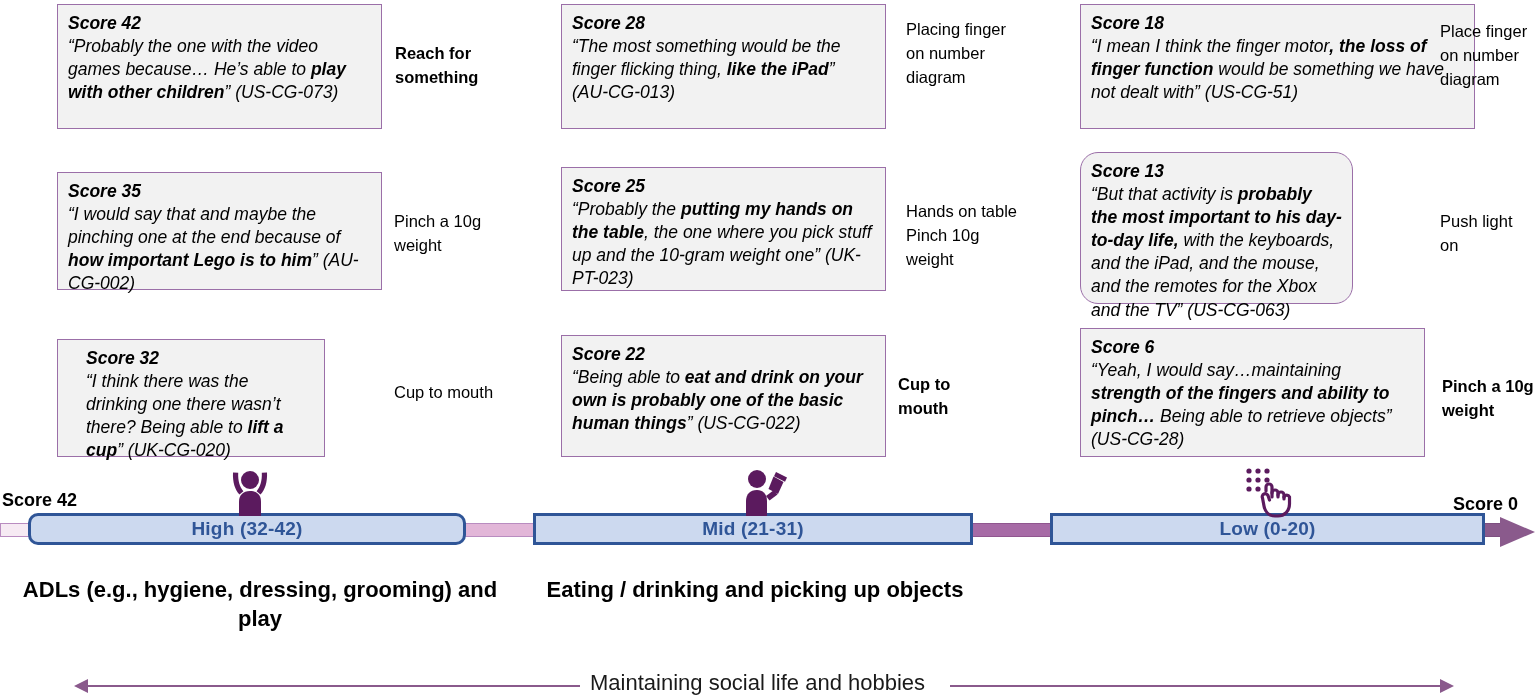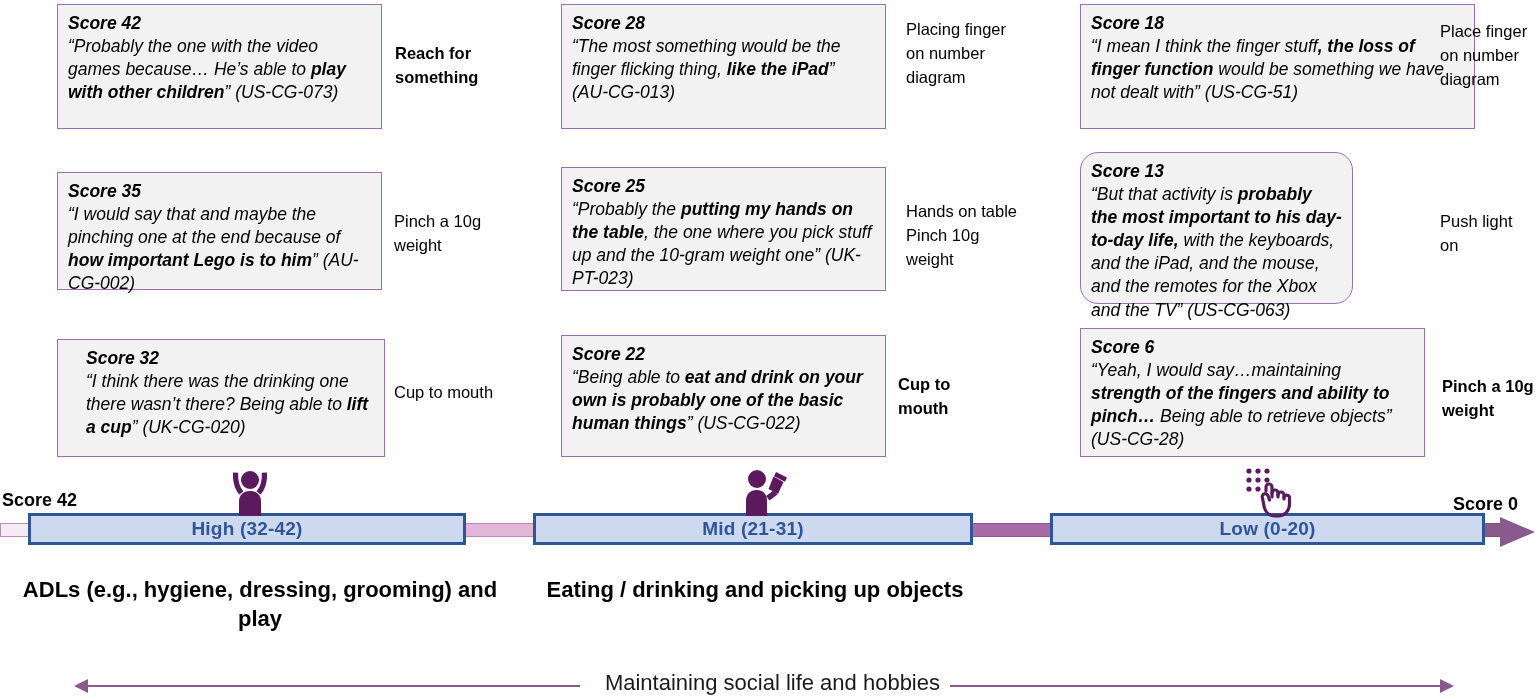--- a/index.html
+++ b/index.html
@@ -58,21 +58,21 @@
     position:absolute;top:513px;height:32px;
     background:#ccd9ef;
     border:3px solid #2f5597;
     box-sizing:border-box;
     color:#2f5597;
     font-weight:bold;
     font-size:19px;
     display:flex;align-items:center;justify-content:center;
     letter-spacing:.2px;
   }
-  .levelbox.high{left:28px;width:438px;}
+  .levelbox.high{left:28px;width:438px;border-radius:10px;}
   .levelbox.mid{left:533px;width:440px;}
   .levelbox.low{left:1050px;width:435px;}
 
   
   .endlabel{position:absolute;font-weight:bold;font-size:18px;color:#000;}
   .endlabel.left{left:2px;top:490px;}
   .endlabel.right{left:1453px;top:494px;}
 
   
   .picto{position:absolute;}
@@ -94,21 +94,21 @@
   
   .botline{position:absolute;top:685px;height:2px;background:#8a5a8c;}
   .botline.l{left:86px;width:494px;}
   .botline.r{left:950px;width:492px;}
   .bothead{position:absolute;top:679px;width:0;height:0;
     border-top:7px solid transparent;border-bottom:7px solid transparent;}
   .bothead.l{left:74px;border-right:14px solid #8a5a8c;}
   .bothead.r{left:1440px;border-left:14px solid #8a5a8c;}
   .botlabel{
     position:absolute;left:590px;top:670px;width:350px;
-    text-align:right;font-size:22px;color:#1a1a1a;
+    text-align:left;font-size:22px;color:#1a1a1a;
   }
 </style>
 </head>
 <body>
 
 <div class="canvas">
 
   <div class="qbox" style="left:57px;top:4px;width:325px;height:125px;">
     <span class="score">Score 42</span>
     <span class="quote"><span>“Probably the one with the video games because… He’s able to </span><b>play with other children</b><span>” (US-CG-073)</span></span>
@@ -120,21 +120,21 @@
   <div class="qbox" style="left:561px;top:4px;width:325px;height:125px;">
     <span class="score">Score 28</span>
     <span class="quote"><span>“The most something would be the finger flicking thing, </span><b>like the iPad</b><span>” (AU-CG-013)</span></span>
   </div>
   <div class="tasklab" style="left:906px;top:18px;width:100px;">
     <span>Placing finger on number diagram</span>
   </div>
 
   <div class="qbox" style="left:1080px;top:4px;width:395px;height:125px;">
     <span class="score">Score 18</span>
-    <span class="quote"><span>“I mean I think the finger stuff</span><b>, the loss of finger function</b><span> would be something we have not dealt with” (US-CG-51)</span></span>
+    <span class="quote"><span>“I mean I think the finger motor</span><b>, the loss of finger function</b><span> would be something we have not dealt with” (US-CG-51)</span></span>
   </div>
   <div class="tasklab" style="left:1440px;top:20px;width:100px;">
     <span>Place finger on number diagram</span>
   </div>
 
   <div class="qbox" style="left:57px;top:172px;width:325px;height:118px;">
     <span class="score">Score 35</span>
     <span class="quote"><span>“I would say that and maybe the pinching one at the end because of </span><b>how important Lego is to him</b><span>” (AU-CG-002)</span></span>
   </div>
   <div class="tasklab" style="left:394px;top:210px;width:110px;">
@@ -150,21 +150,21 @@
   </div>
 
   <div class="qbox" style="left:1080px;top:152px;width:273px;height:152px;border-radius:18px;">
     <span class="score">Score 13</span>
     <span class="quote"><span>“But that activity is </span><b>probably the most important to his day-to-day life,</b><span> with the keyboards, and the iPad, and the mouse, and the remotes for the Xbox and the TV” (US-CG-063)</span></span>
   </div>
   <div class="tasklab" style="left:1440px;top:210px;width:90px;">
     <span>Push light on</span>
   </div>
 
-  <div class="qbox" style="left:57px;top:339px;width:328px;height:118px;padding-left:28px;">
+  <div class="qbox" style="left:57px;top:339px;width:268px;height:118px;padding-left:28px;">
     <span class="score">Score 32</span>
     <span class="quote"><span>“I think there was the drinking one there wasn’t there? Being able to </span><b>lift a cup</b><span>” (UK-CG-020)</span></span>
   </div>
   <div class="tasklab" style="left:394px;top:381px;width:100px;">
     <span>Cup to mouth</span>
   </div>
 
   <div class="qbox" style="left:561px;top:335px;width:325px;height:122px;">
     <span class="score">Score 22</span>
     <span class="quote"><span>“Being able to </span><b>eat and drink on your own is probably one of the basic human things</b><span>” (US-CG-022)</span></span>

